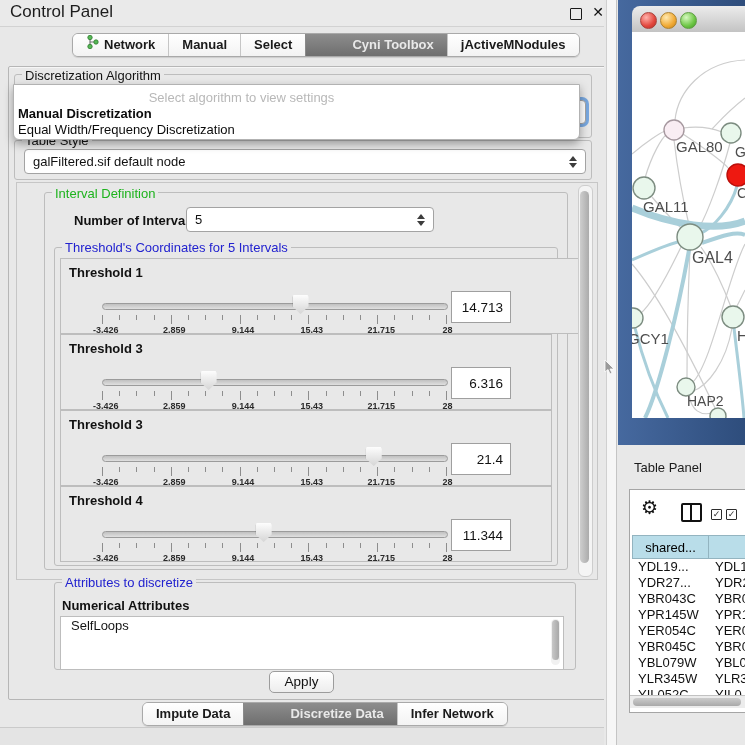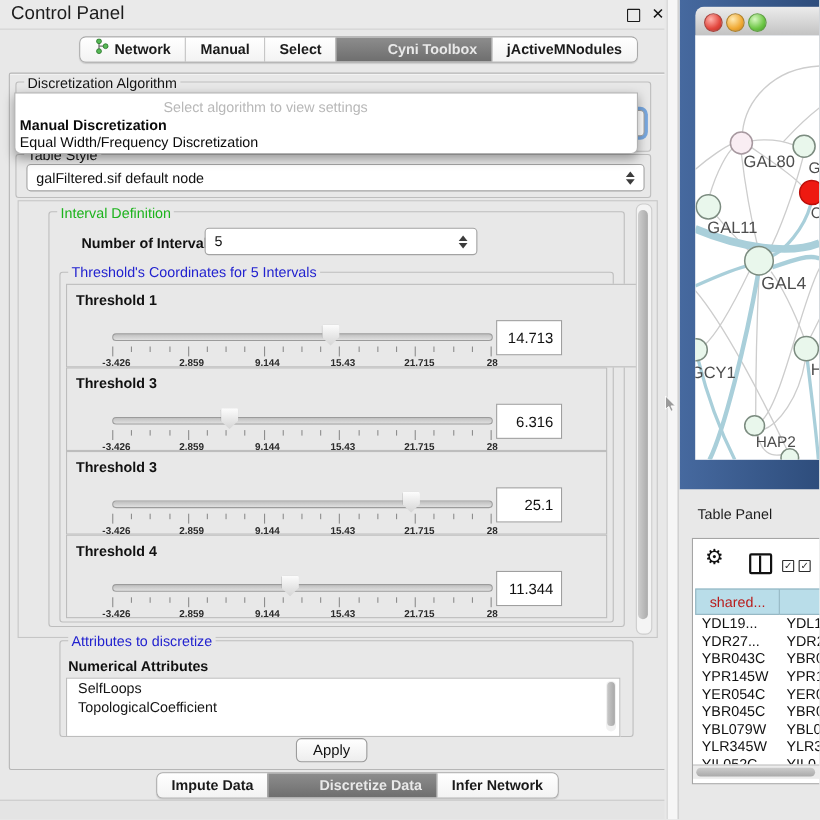--- a/index.html
+++ b/index.html
@@ -115,21 +115,21 @@
   #table-box{left:629px;top:489px;width:120px;height:222px;background:#fff;border:1px solid #a5a5a5;overflow:hidden;}
 
   #tt-gear{position:absolute;left:11px;top:8px;font-size:19px;color:#111;line-height:19px;}
   #tt-split{position:absolute;left:51px;top:13px;width:17px;height:15px;border:2px solid #111;border-radius:2px;}
   #tt-split::after{content:"";position:absolute;left:7px;top:0;width:2px;height:15px;background:#111;}
   .chk{position:absolute;top:19px;width:9px;height:9px;border:1.5px solid #2c2c2c;border-radius:1px;
        font-size:9px;line-height:9px;text-align:center;color:#2c2c2c;font-weight:bold;}
   #chk1{left:81px;} #chk2{left:96px;}
 
   #tbl-header{position:absolute;left:2px;top:45px;right:-4px;height:24px;display:flex;}
-  .hcell{background:var(--header_blue);border:1px solid #93b4c0;border-left:none;font-size:13px;color:#b91c1c;
+  .hcell{background:var(--header_blue);border:1px solid #93b4c0;border-left:none;font-size:13px;color:#000000;
          display:flex;align-items:center;justify-content:center;box-sizing:border-box;}
   .hcell:first-child{border-left:1px solid #93b4c0;width:77px;flex:none;}
   .hcell:last-child{flex:1;justify-content:flex-start;padding-left:75px;}
   #tbl-rows{position:absolute;left:2px;top:69px;right:0;height:136px;overflow:hidden;}
   .trow{height:16px;display:flex;font-size:13px;color:#111;}
   .trow .c1{width:77px;flex:none;padding-left:6px;box-sizing:border-box;white-space:nowrap;overflow:hidden;}
   .trow .c2{flex:1;padding-left:6px;white-space:nowrap;}
   #tbl-hscroll{position:absolute;left:0;right:0;top:205px;height:12px;background:#ececec;border-top:1px solid #c2c2c2;}
   #tbl-hscroll .thumb{position:absolute;left:3px;top:2px;width:108px;height:8px;border-radius:4px;
                       background:linear-gradient(#cccccc,#a9a9a9);}
@@ -324,21 +324,21 @@
           </div>
           <div class="labelrow">
             <span class="tick-lab" style="left: 0px;">-3.426</span>
             <span class="tick-lab" style="left: 68.8px;">2.859</span>
             <span class="tick-lab" style="left: 137.6px;">9.144</span>
             <span class="tick-lab" style="left: 206.4px;">15.43</span>
             <span class="tick-lab" style="left: 275.2px;">21.715</span>
             <span class="tick-lab" style="left: 344px;">28</span>
           </div>
         </div>
-        <div class="value-box">25.1</div>
+        <div class="value-box">21.4</div>
       </div>
       <div class="card abs" style="top: 486px;">
         <div class="t-label">Threshold 4</div>
         <div class="sliderbox">
           <div class="track"></div>
           <div class="thumb-k" style="left: 155.678px;"></div>
           <div class="tickrow">
             <span class="tick" style="left: 0px; height: 9px;"></span>
             <span class="tick" style="left: 17.2px; height: 5px;"></span>
             <span class="tick" style="left: 34.4px; height: 5px;"></span>
@@ -376,21 +376,20 @@
   <div class="abs" id="main-vscroll">
     <div class="thumb"></div>
   </div>
 
   <div class="abs group" id="attrs-group"></div>
   <span class="group-label blue abs" id="attrs-label">Attributes to discretize</span>
   <span class="abs" id="attrs-heading">Numerical Attributes</span>
   <div class="abs" id="attrs-list">
     <div id="attrs-items">
         <div class="attr-item">SelfLoops</div>
-        <div class="attr-item">TopologicalCoefficient</div>
       </div>
     <div id="list-vscroll">
       <div class="thumb"></div>
     </div>
   </div>
 
   <div class="abs" id="apply-btn">Apply</div>
 
   <div class="abs tabstrip" id="bottom-tabs">
       <div class="tab">

